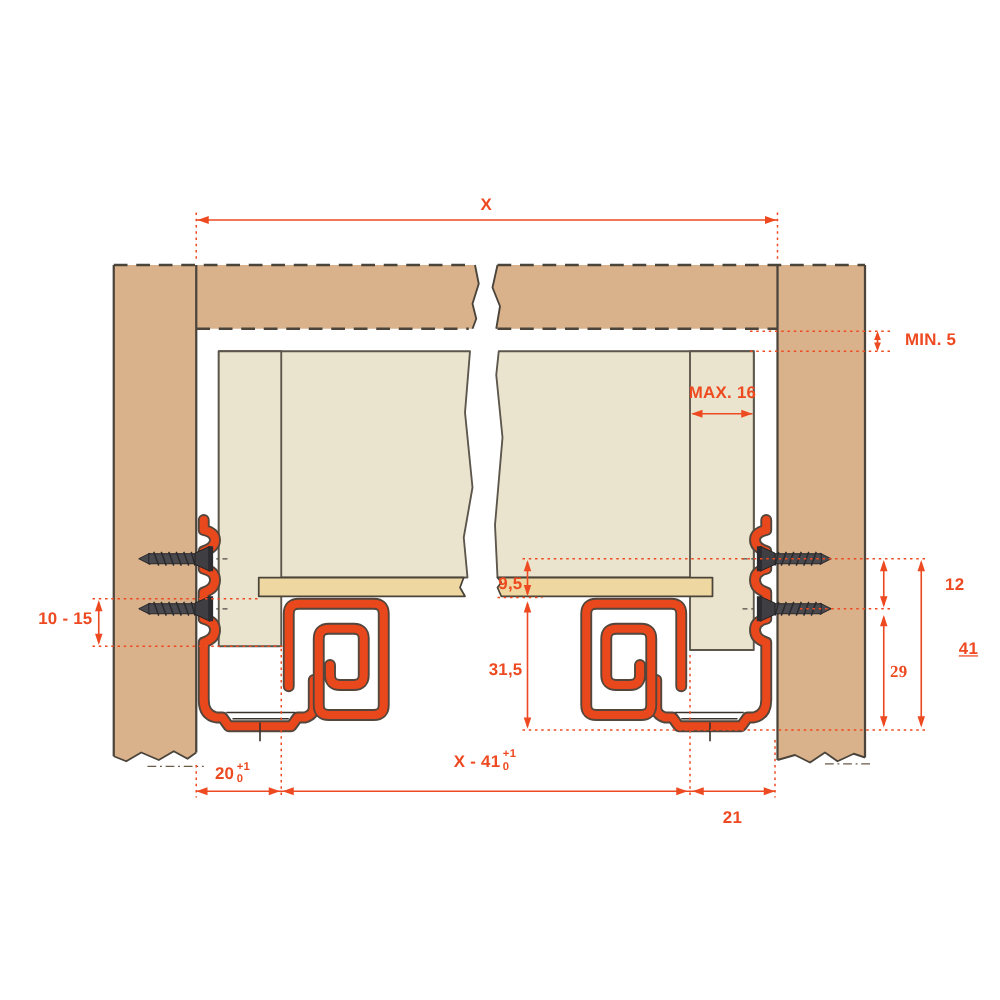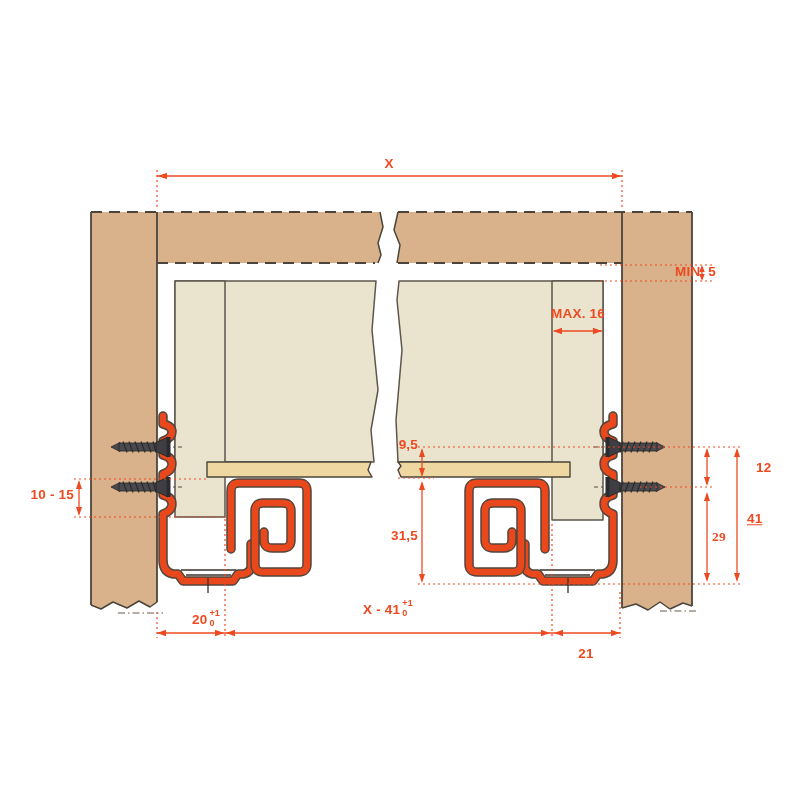--- a/index.html
+++ b/index.html
@@ -192,37 +192,37 @@
       <polygon class="dhead" points="226,633 235,629.8 235,636.2"></polygon>
       <polygon class="dhead" points="550,633 541,629.8 541,636.2"></polygon>
       <polygon class="dhead" points="554,633 563,629.8 563,636.2"></polygon>
       <polygon class="dhead" points="620,633 611,629.8 611,636.2"></polygon>
     </g>
   </g>
 </svg>
 
 <div class="dim center" style="left:389px;top:164px;">X</div>
 
-<div class="dim vmid" style="left:675px;top:272px;">MIN. 5</div>
+<div class="dim vmid" style="left:724px;top:272px;">MIN. 5</div>
 
 <div class="dim center" style="left:578px;top:314px;">MAX. 16</div>
 
-<div class="dim vmid ralign" style="right:382px;top:445px;">9,5</div>
+<div class="dim vmid ralign" style="right:382px;top:467px;">9,5</div>
 
 <div class="dim vmid ralign" style="right:382px;top:536px;">31,5</div>
 
 <div class="dim vmid" style="left:712px;top:468px;margin-left:44px;">12</div>
 
 <div class="dim vmid" style="left:712px;top:537px;font-family:Liberation Serif, serif;">29</div>
 
-<div class="dim vmid" style="left:747px;top:519px;text-decoration:underline;">41</div>
+<div class="dim vmid" style="left:767px;top:519px;text-decoration:underline;">41</div>
 
 <div class="dim vmid ralign" style="right:726px;top:495px;">10 - 15</div>
 
-<div class="dim center" style="left:206px;top:620px;">
+<div class="dim center" style="left:186px;top:620px;">
   <span>20</span><span class="tol">
         <span>+1</span>
         <span>0</span>
       </span>
 </div>
 
 <div class="dim center" style="left:388px;top:610px;">
   <span>X - 41</span><span class="tol">
         <span>+1</span>
         <span>0</span>

